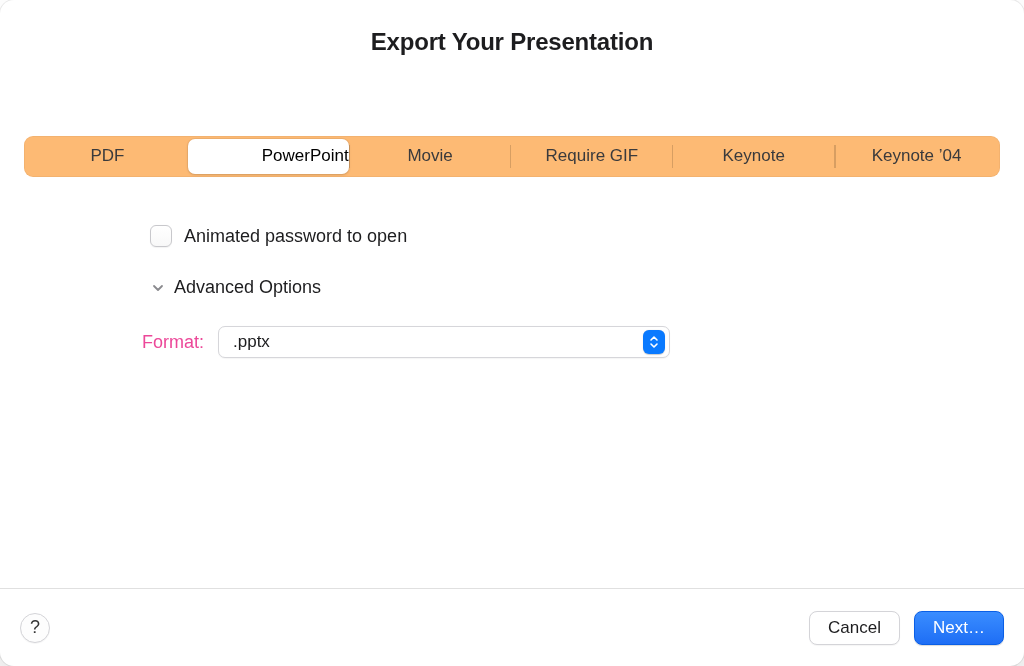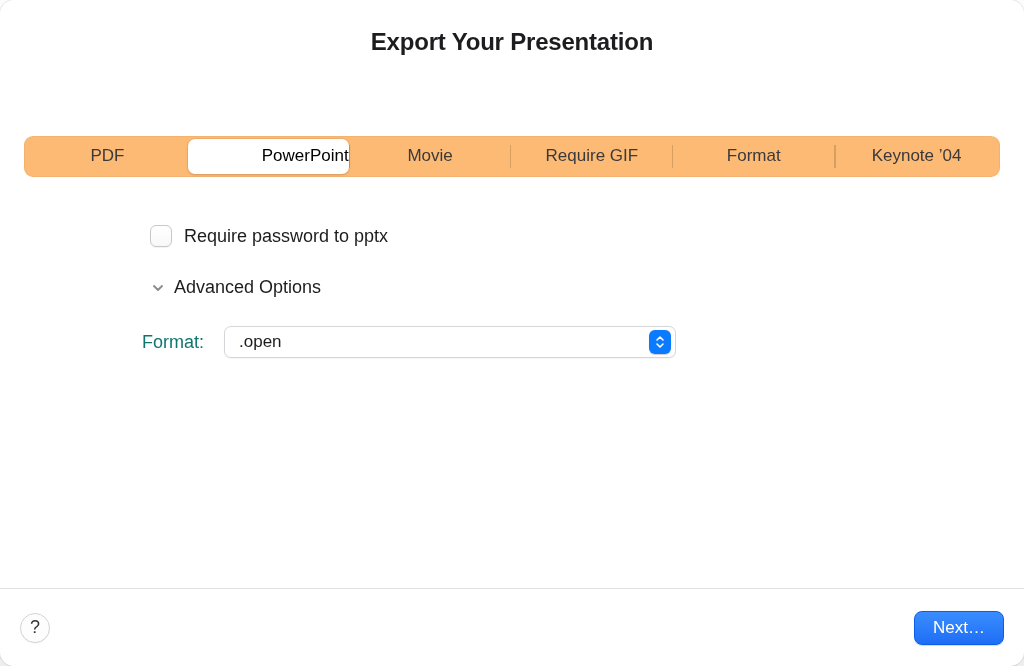--- a/index.html
+++ b/index.html
@@ -117,22 +117,22 @@
     .chevron svg {
       transform: rotate(0deg);
     }
     .format-row {
       display: flex;
       align-items: center;
       margin-left: 142px;
     }
     .format-label {
       font-size: 18px;
-      margin-right: 20px;
-      color: #0f766e;
+      margin-right: 14px;
+      color: #ec4899;
     }
     .popup {
       flex: 0 0 auto;
       width: 452px;
       height: 32px;
       border-radius: 7px;
       border: 1px solid #d6d6da;
       background: #ffffff;
       box-shadow: 0 0.5px 1px rgba(0,0,0,0.04);
       display: flex;
@@ -212,61 +212,64 @@
 
   <div class="tabs-wrap">
     <div class="seg">
       <div class="seg-item">PDF</div>
       <div class="seg-item selected">PowerPoint</div>
       <div class="seg-sep"></div>
       <div class="seg-item">Movie</div>
       <div class="seg-sep"></div>
       <div class="seg-item">Require GIF</div>
       <div class="seg-sep"></div>
-      <div class="seg-item">Format</div>
+      <div class="seg-item">Keynote</div>
       <div class="seg-sep"></div>
       <div class="seg-sep"></div>
       <div class="seg-item">Keynote ’04</div>
     </div>
   </div>
 
   <div class="content">
 
     <div class="row">
       <span class="checkbox"></span>
-      <span class="row-label">Require password to pptx</span>
+      <span class="row-label">Animated password to open</span>
     </div>
 
     <div class="disclosure-row">
       <span class="chevron">
         <svg width="12" height="12" viewBox="0 0 12 12">
           <path d="M2 4 L6 8 L10 4" fill="none" stroke="#8a8a8e" stroke-width="1.8" stroke-linecap="round" stroke-linejoin="round"></path>
         </svg>
       </span>
       <span class="row-label">Advanced Options</span>
     </div>
 
     <div class="format-row">
       <span class="format-label">Format:</span>
       <div class="popup">
-        <span>.open</span>
+        <span>.pptx</span>
         <span class="popup-stepper">
           <svg width="10" height="16" viewBox="0 0 10 16">
             <path d="M2 6 L5 3 L8 6" fill="none" stroke="#ffffff" stroke-width="1.6" stroke-linecap="round" stroke-linejoin="round"></path>
             <path d="M2 10 L5 13 L8 10" fill="none" stroke="#ffffff" stroke-width="1.6" stroke-linecap="round" stroke-linejoin="round"></path>
           </svg>
         </span>
       </div>
     </div>
 
   </div>
 
   <div class="footer">
     <div class="help-btn">
       <span>?</span>
     </div>
     <div class="footer-spacer"></div>
+    <div class="btn btn-secondary">
+      <span>Cancel</span>
+    </div>
     <div class="btn btn-primary">
       <span>Next…</span>
     </div>
   </div>
 
 </div>
 
 </body></html>

